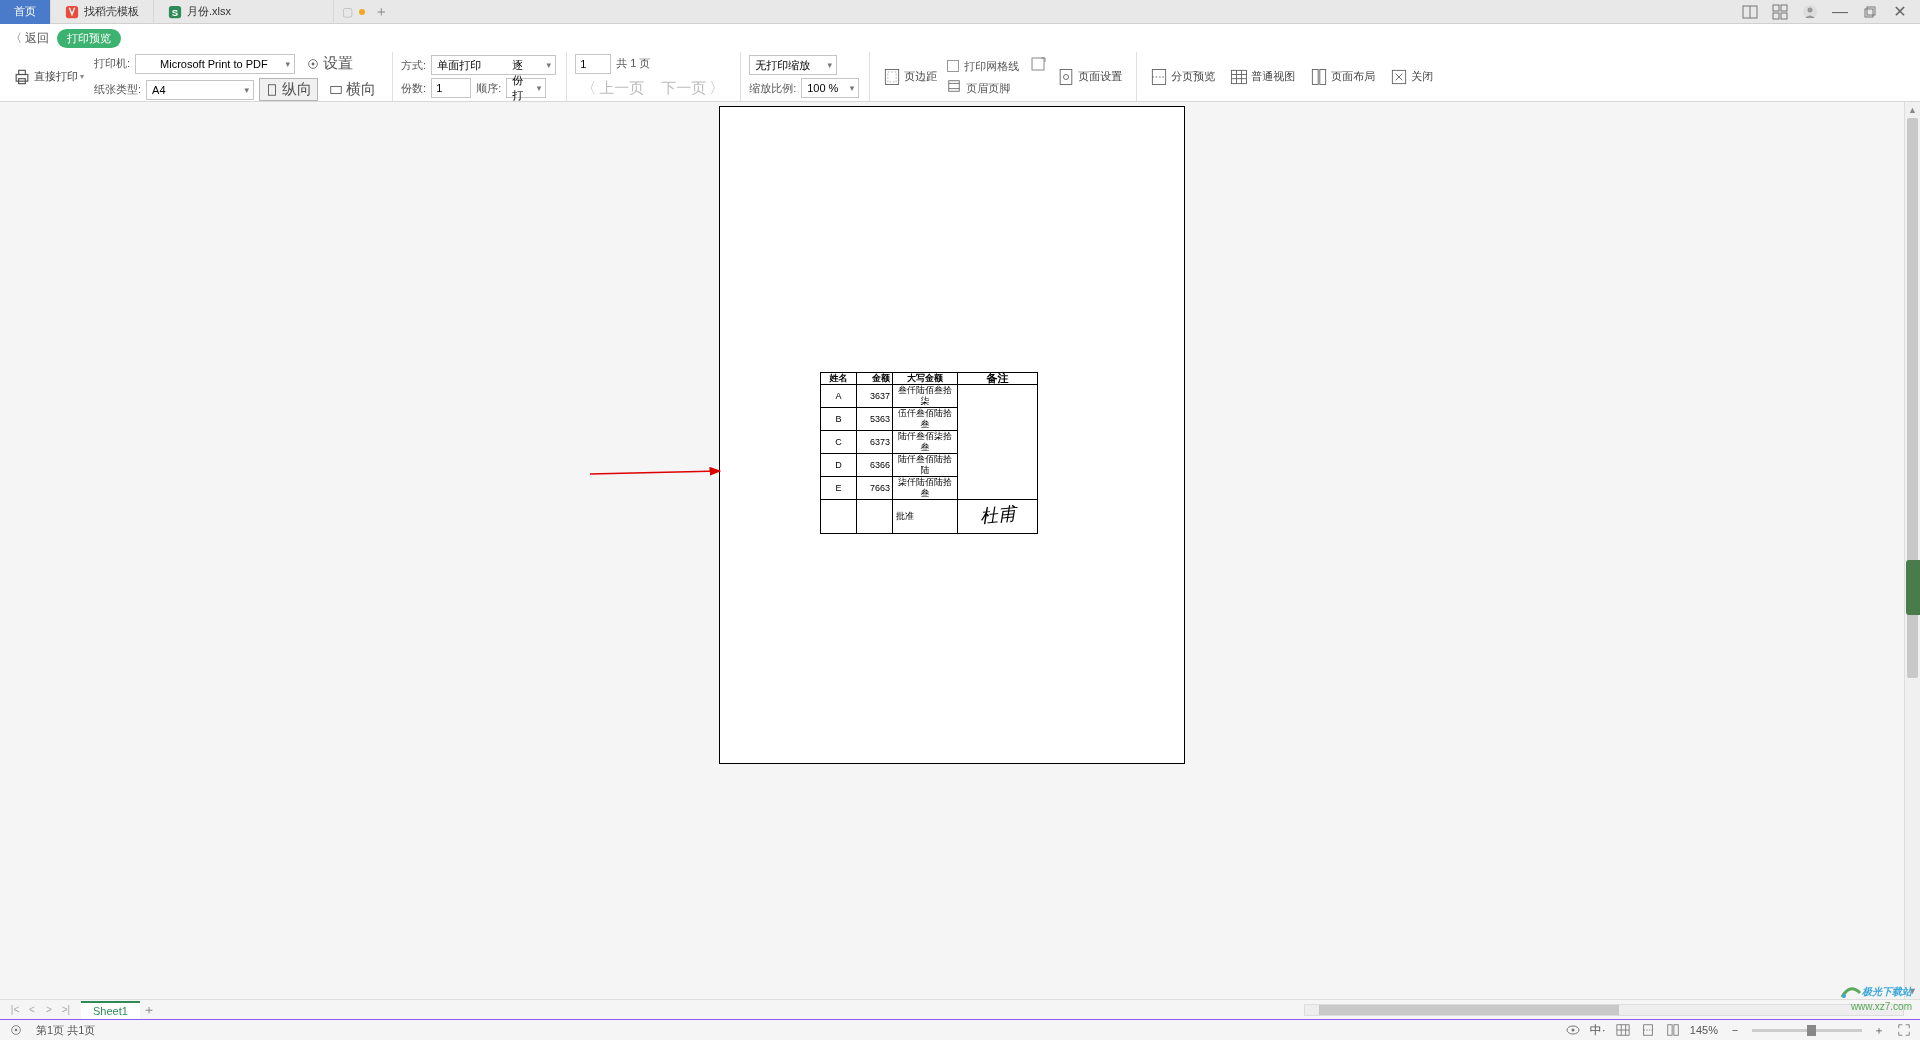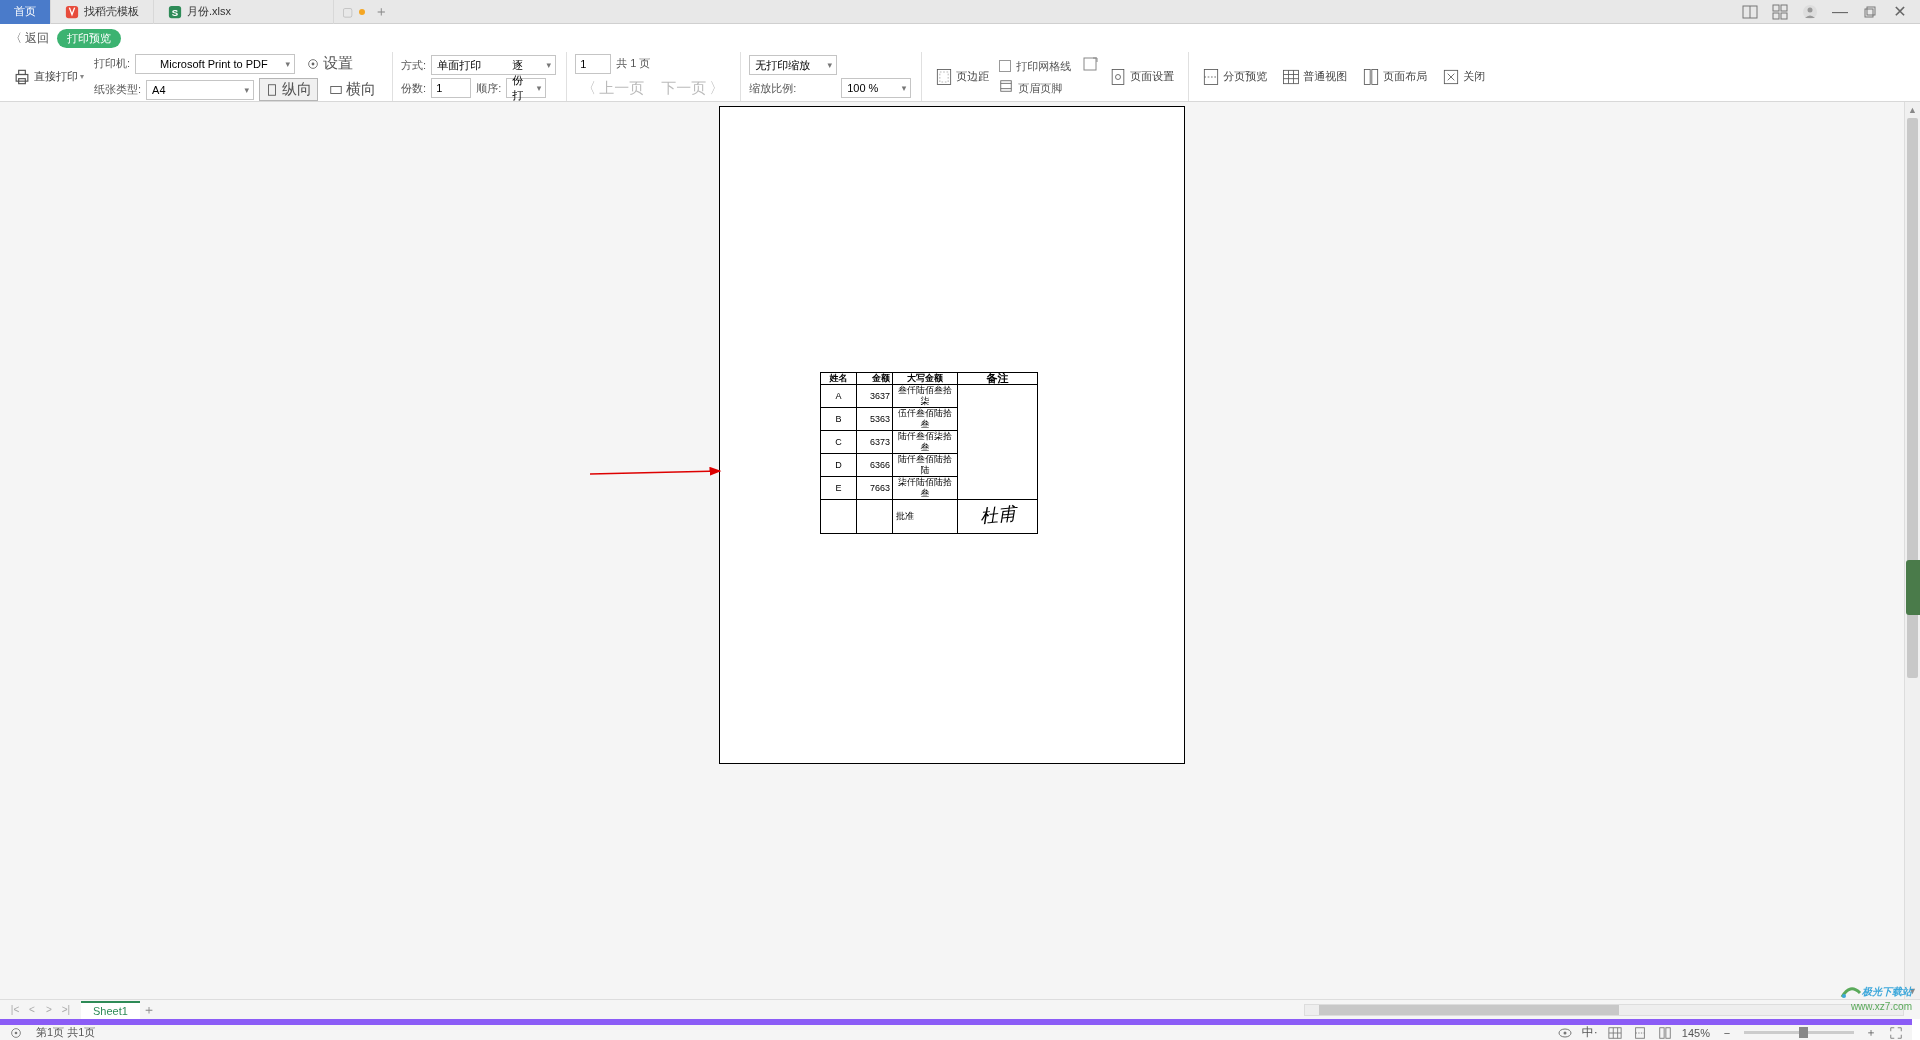--- a/index.html
+++ b/index.html
@@ -62,21 +62,21 @@
 
 .sheet-bar { position: absolute; bottom: 21px; left: 0; right: 0; height: 20px; background: #f5f5f5; display: flex; align-items: center; border-top: 1px solid #ddd; }
 .sheet-nav { display: flex; gap: 3px; padding: 0 8px; }
 .sheet-nav span { width: 14px; text-align: center; font-size: 10px; color: #aaa; cursor: pointer; }
 .sheet-tab { padding: 2px 12px; font-size: 11px; color: #2e8b57; border-top: 2px solid #2e8b57; background: #fff; cursor: pointer;}
 .sheet-add { width: 18px; text-align: center; color: #888; cursor: pointer; font-size: 13px;}
 .hscroll-track { margin-left: auto; width: 600px; height: 12px; background: #eee; position: relative; border: 1px solid #ddd; margin-right: 16px; }
 .hscroll-thumb { position: absolute; left: 14px; width: 300px; top: 0; bottom: 0; background: #c8c8c8; }
 
 
-.status-bar { position: absolute; bottom: 0; left: 0; right: 8px; height: 21px; background: #f5f5f5; border-top: 6px solid #8b5cf6; display: flex; align-items: center; padding: 0 8px; font-size: 11px; color: #555; gap: 12px; }
+.status-bar { position: absolute; bottom: 0; left: 0; right: 0; height: 21px; background: #f5f5f5; border-top: 1px solid #8b5cf6; display: flex; align-items: center; padding: 0 8px; font-size: 11px; color: #555; gap: 12px; }
 .status-right { margin-left: auto; display: flex; align-items: center; gap: 9px; }
 .status-icon { width: 16px; height: 16px; display: flex; align-items: center; justify-content: center; cursor: pointer;}
 .zoom-slider { width: 110px; height: 3px; background: #ccc; position: relative; }
 .zoom-slider .knob { position: absolute; left: 55px; top: -4px; width: 9px; height: 11px; background: #888; }
 
 
 .watermark { position: absolute; right: 8px; bottom: 28px; text-align: right; font-size: 12px; pointer-events: none; opacity: 0.9; }
 .watermark .t1 { color: #2aa0d8; font-weight: bold; font-size: 10px; font-style: italic; }
 .watermark .t2 { color: #4aa24a; font-size: 10px; }
 .watermark svg{vertical-align:middle;}
@@ -232,21 +232,21 @@
 
   <div class="tb-group">
     <div class="tb-col">
       <div class="tb-row">
         <div class="tb-select" style="width:88px;">
             <span>无打印缩放</span>
           </div>
       </div>
       <div class="tb-row">
         <span class="tb-label">缩放比例:</span>
-        <div class="tb-select" style="width:70px;margin-left:40px;">
+        <div class="tb-select" style="width:58px;">
             <span>100 %</span>
           </div>
       </div>
     </div>
   </div>
 
   <div class="tb-group">
     <div class="tb-bigbtn">
       <svg viewBox="0 0 24 24">
           <rect x="4" y="3" width="16" height="18" fill="none" stroke="#555"></rect>

